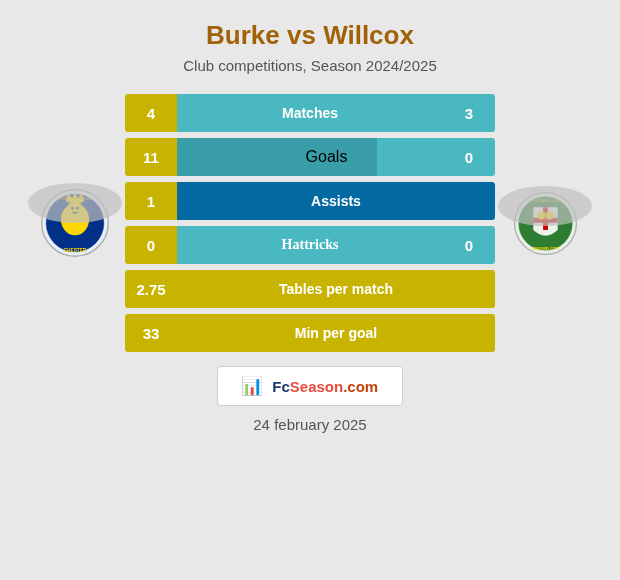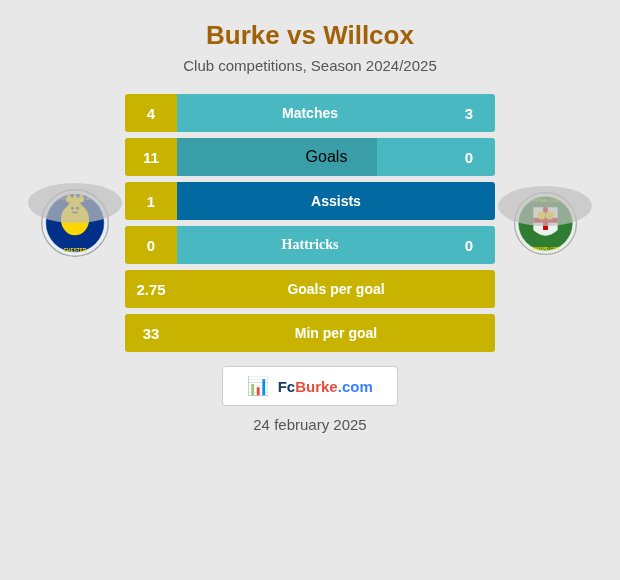--- a/index.html
+++ b/index.html
@@ -264,21 +264,21 @@
       <div class="stat-left-val">0</div>
       <div class="stat-bar teal hattricks-bar">
         <span class="stat-bar-label">Hattricks</span>
       </div>
       <div class="stat-right-val">0</div>
     </div>
 
     <div class="stat-row">
       <div class="stat-left-val">2.75</div>
       <div class="stat-bar gold">
-        <span class="stat-bar-label">Goals per goal</span>
+        <span class="stat-bar-label">Tables per match</span>
       </div>
     </div>
 
 
     <div class="stat-row">
       <div class="stat-left-val">33</div>
       <div class="stat-bar gold">
         <span class="stat-bar-label">Min per goal</span>
       </div>
     </div>
@@ -307,17 +307,17 @@
         <text x="40" y="14" text-anchor="middle" font-size="4" fill="#FFD700" font-family="Arial">FOOTBALL CLUB</text>
       </svg>
     </div>
   </div>
 
 </div>
 
 <div class="watermark-area">
   <span class="watermark-icon">📊</span>
   <span class="watermark-text">
-    <span style="color:#1a3a6b;">Fc</span><span style="color:#e74c3c;">Burke</span><span style="color:#3b82f6;">.com</span>
+    <span style="color:#1a3a6b;">Fc</span><span style="color:#e74c3c;">Season</span><span style="color:#c2410c;">.com</span>
   </span>
 </div>
 
 <div class="date-footer">24 february 2025</div>
 
 </body></html>

